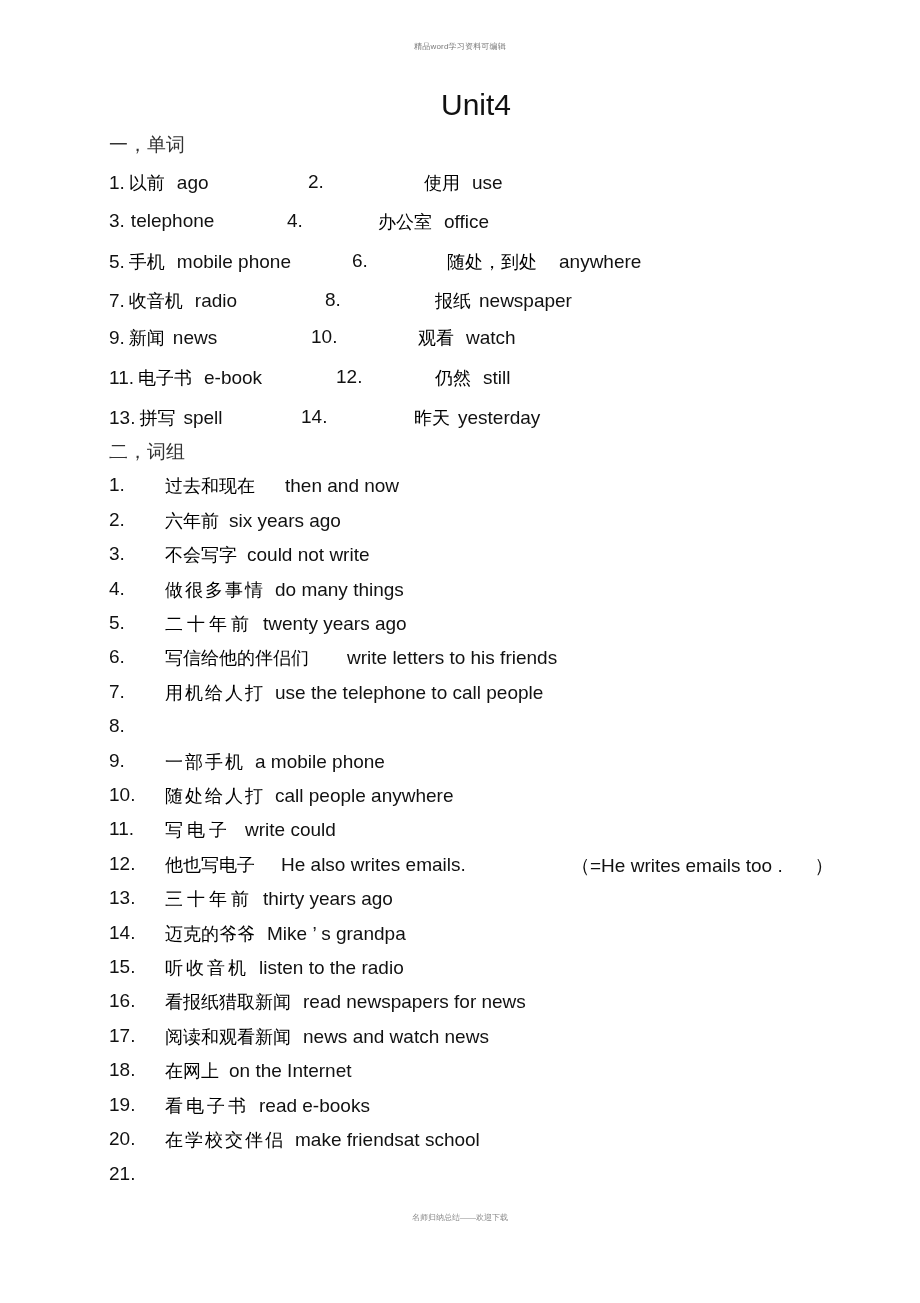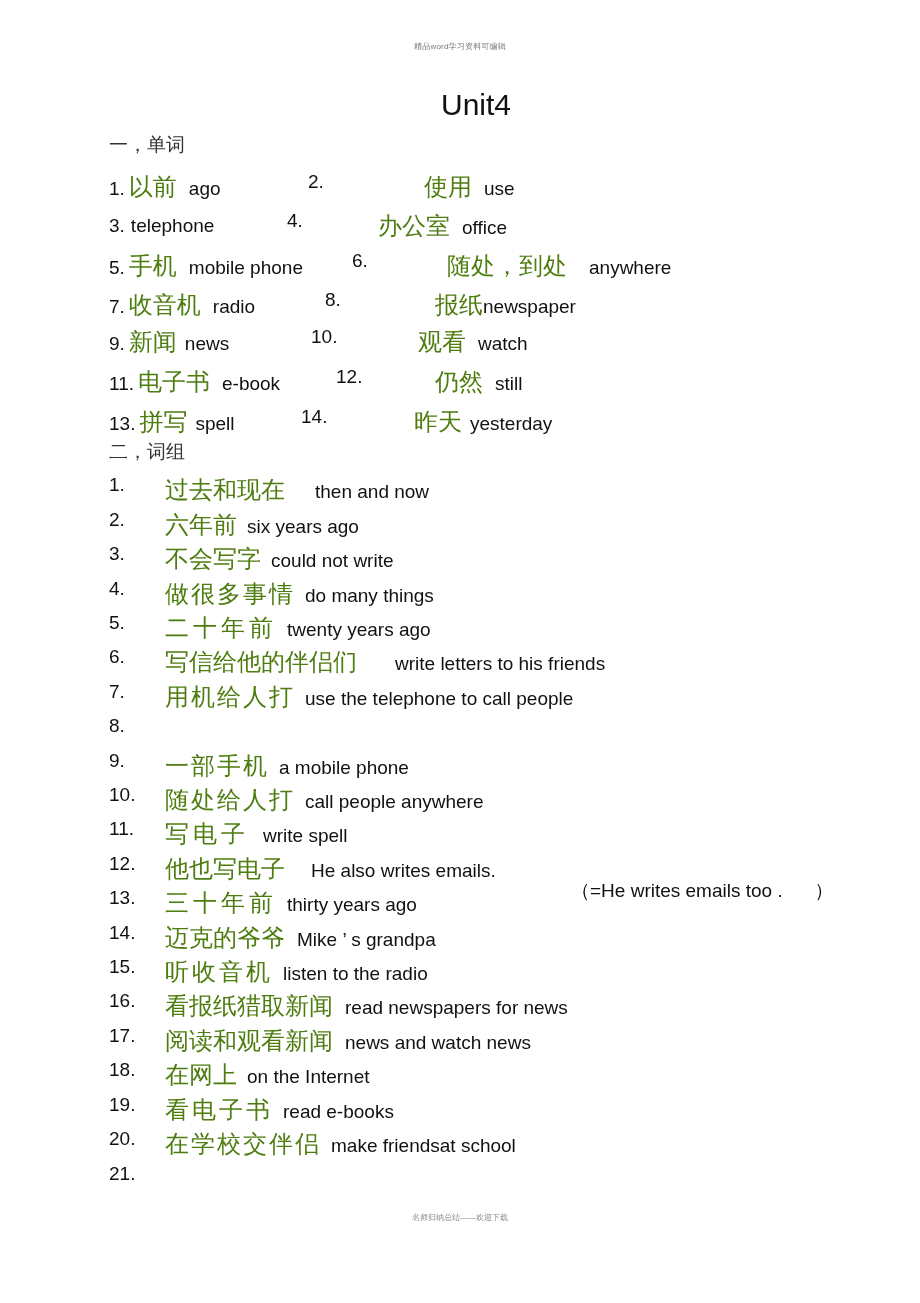--- a/index.html
+++ b/index.html
@@ -47,22 +47,22 @@
     }
     .section-heading {
       position: absolute;
       left: 109px;
       font-size: 19px;
       color: #333333;
       font-family: "DejaVu Sans", sans-serif;
     }
     .zh {
       font-family: "DejaVu Sans", sans-serif;
-      color: #4d7c0f;
-      font-size: 24px;
+      color: #000000;
+      font-size: 18px;
     }
     .en {
       font-family: "Liberation Sans", sans-serif;
       color: #111111;
       font-size: 19px;
     }
     .vocab-row {
       position: absolute;
       left: 109px;
       height: 24px;
@@ -136,21 +136,21 @@
     <span class="zh">随处，到处</span><span class="en gap2">anywhere</span>
   </span>
 </div>
 
 <div class="vocab-row" style="top:289px;">
   <span class="cell" style="left:0;">
     <span class="en">7.</span><span class="zh" style="margin-left:4px;">收音机</span><span class="en gap1">radio</span>
   </span>
   <span class="cell" style="left:216px;"><span class="en">8.</span></span>
   <span class="cell" style="left:326px;">
-    <span class="zh">报纸</span><span class="en" style="">newspaper</span>
+    <span class="zh">报纸</span><span class="en" style="margin-left:8px;">newspaper</span>
   </span>
 </div>
 
 <div class="vocab-row" style="top:326px;">
   <span class="cell" style="left:0;">
     <span class="en">9.</span><span class="zh" style="margin-left:4px;">新闻</span><span class="en" style="margin-left:8px;">news</span>
   </span>
   <span class="cell" style="left:202px;"><span class="en">10.</span></span>
   <span class="cell" style="left:309px;">
     <span class="zh">观看</span><span class="en gap1">watch</span>
@@ -213,26 +213,26 @@
 <div class="phrase-row" style="top:750px;">
   <span class="num en">9.</span>
   <span class="body"><span class="zh" style="letter-spacing:2px;">一部手机</span><span class="en" style="margin-left:10px;">a mobile phone</span></span>
 </div>
 <div class="phrase-row" style="top:784px;">
   <span class="num en">10.</span>
   <span class="body"><span class="zh" style="letter-spacing:2px;">随处给人打</span><span class="en" style="margin-left:10px;">call people anywhere</span></span>
 </div>
 <div class="phrase-row" style="top:818px;">
   <span class="num en">11.</span>
-  <span class="body"><span class="zh" style="letter-spacing:4px;">写电子</span><span class="en" style="margin-left:14px;">write spell</span></span>
+  <span class="body"><span class="zh" style="letter-spacing:4px;">写电子</span><span class="en" style="margin-left:14px;">write could</span></span>
 </div>
 <div class="phrase-row" style="top:853px;">
   <span class="num en">12.</span>
   <span class="body"><span class="zh">他也写电子</span><span class="en" style="margin-left:26px;">He also writes emails.</span></span>
-  <span class="note en" style="white-space:pre;margin-top:25px;">（=He writes emails too .      ）</span>
+  <span class="note en" style="white-space:pre;">（=He writes emails too .      ）</span>
 </div>
 <div class="phrase-row" style="top:887px;">
   <span class="num en">13.</span>
   <span class="body"><span class="zh" style="letter-spacing:4px;">三十年前</span><span class="en" style="margin-left:10px;">thirty years ago</span></span>
 </div>
 <div class="phrase-row" style="top:922px;">
   <span class="num en">14.</span>
   <span class="body"><span class="zh">迈克的爷爷</span><span class="en" style="margin-left:12px;">Mike ’ s grandpa</span></span>
 </div>
 <div class="phrase-row" style="top:956px;">

